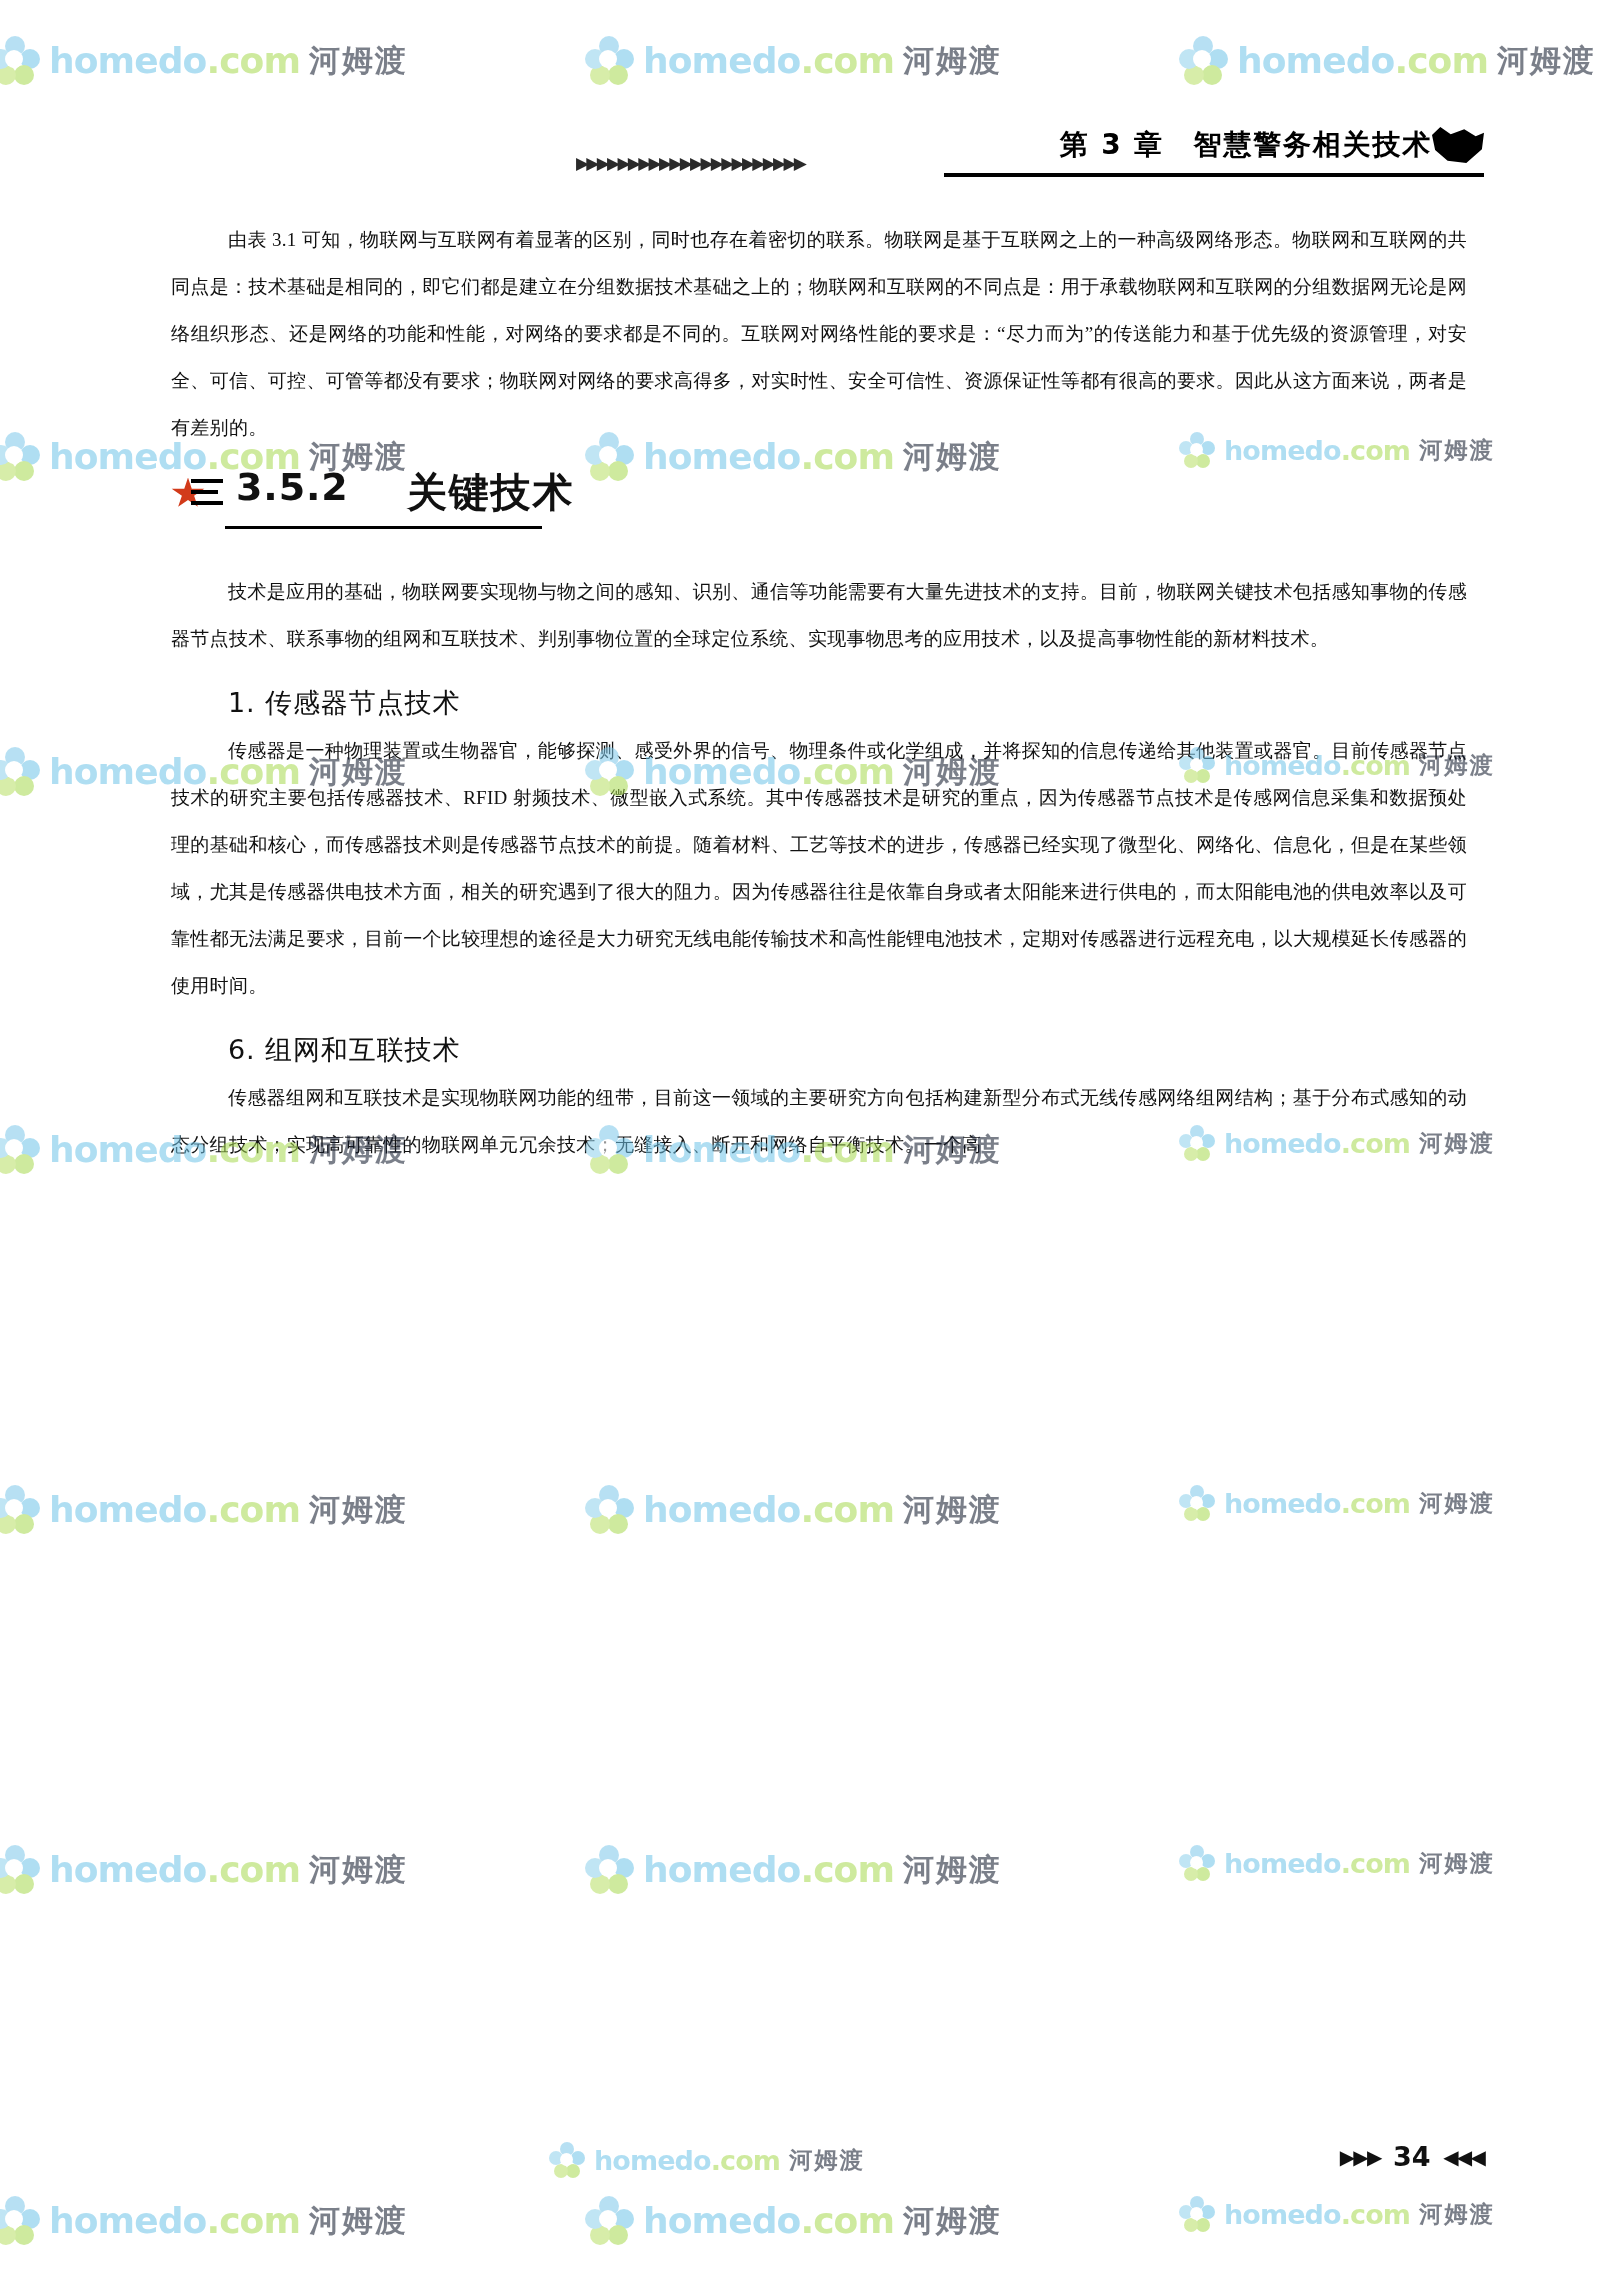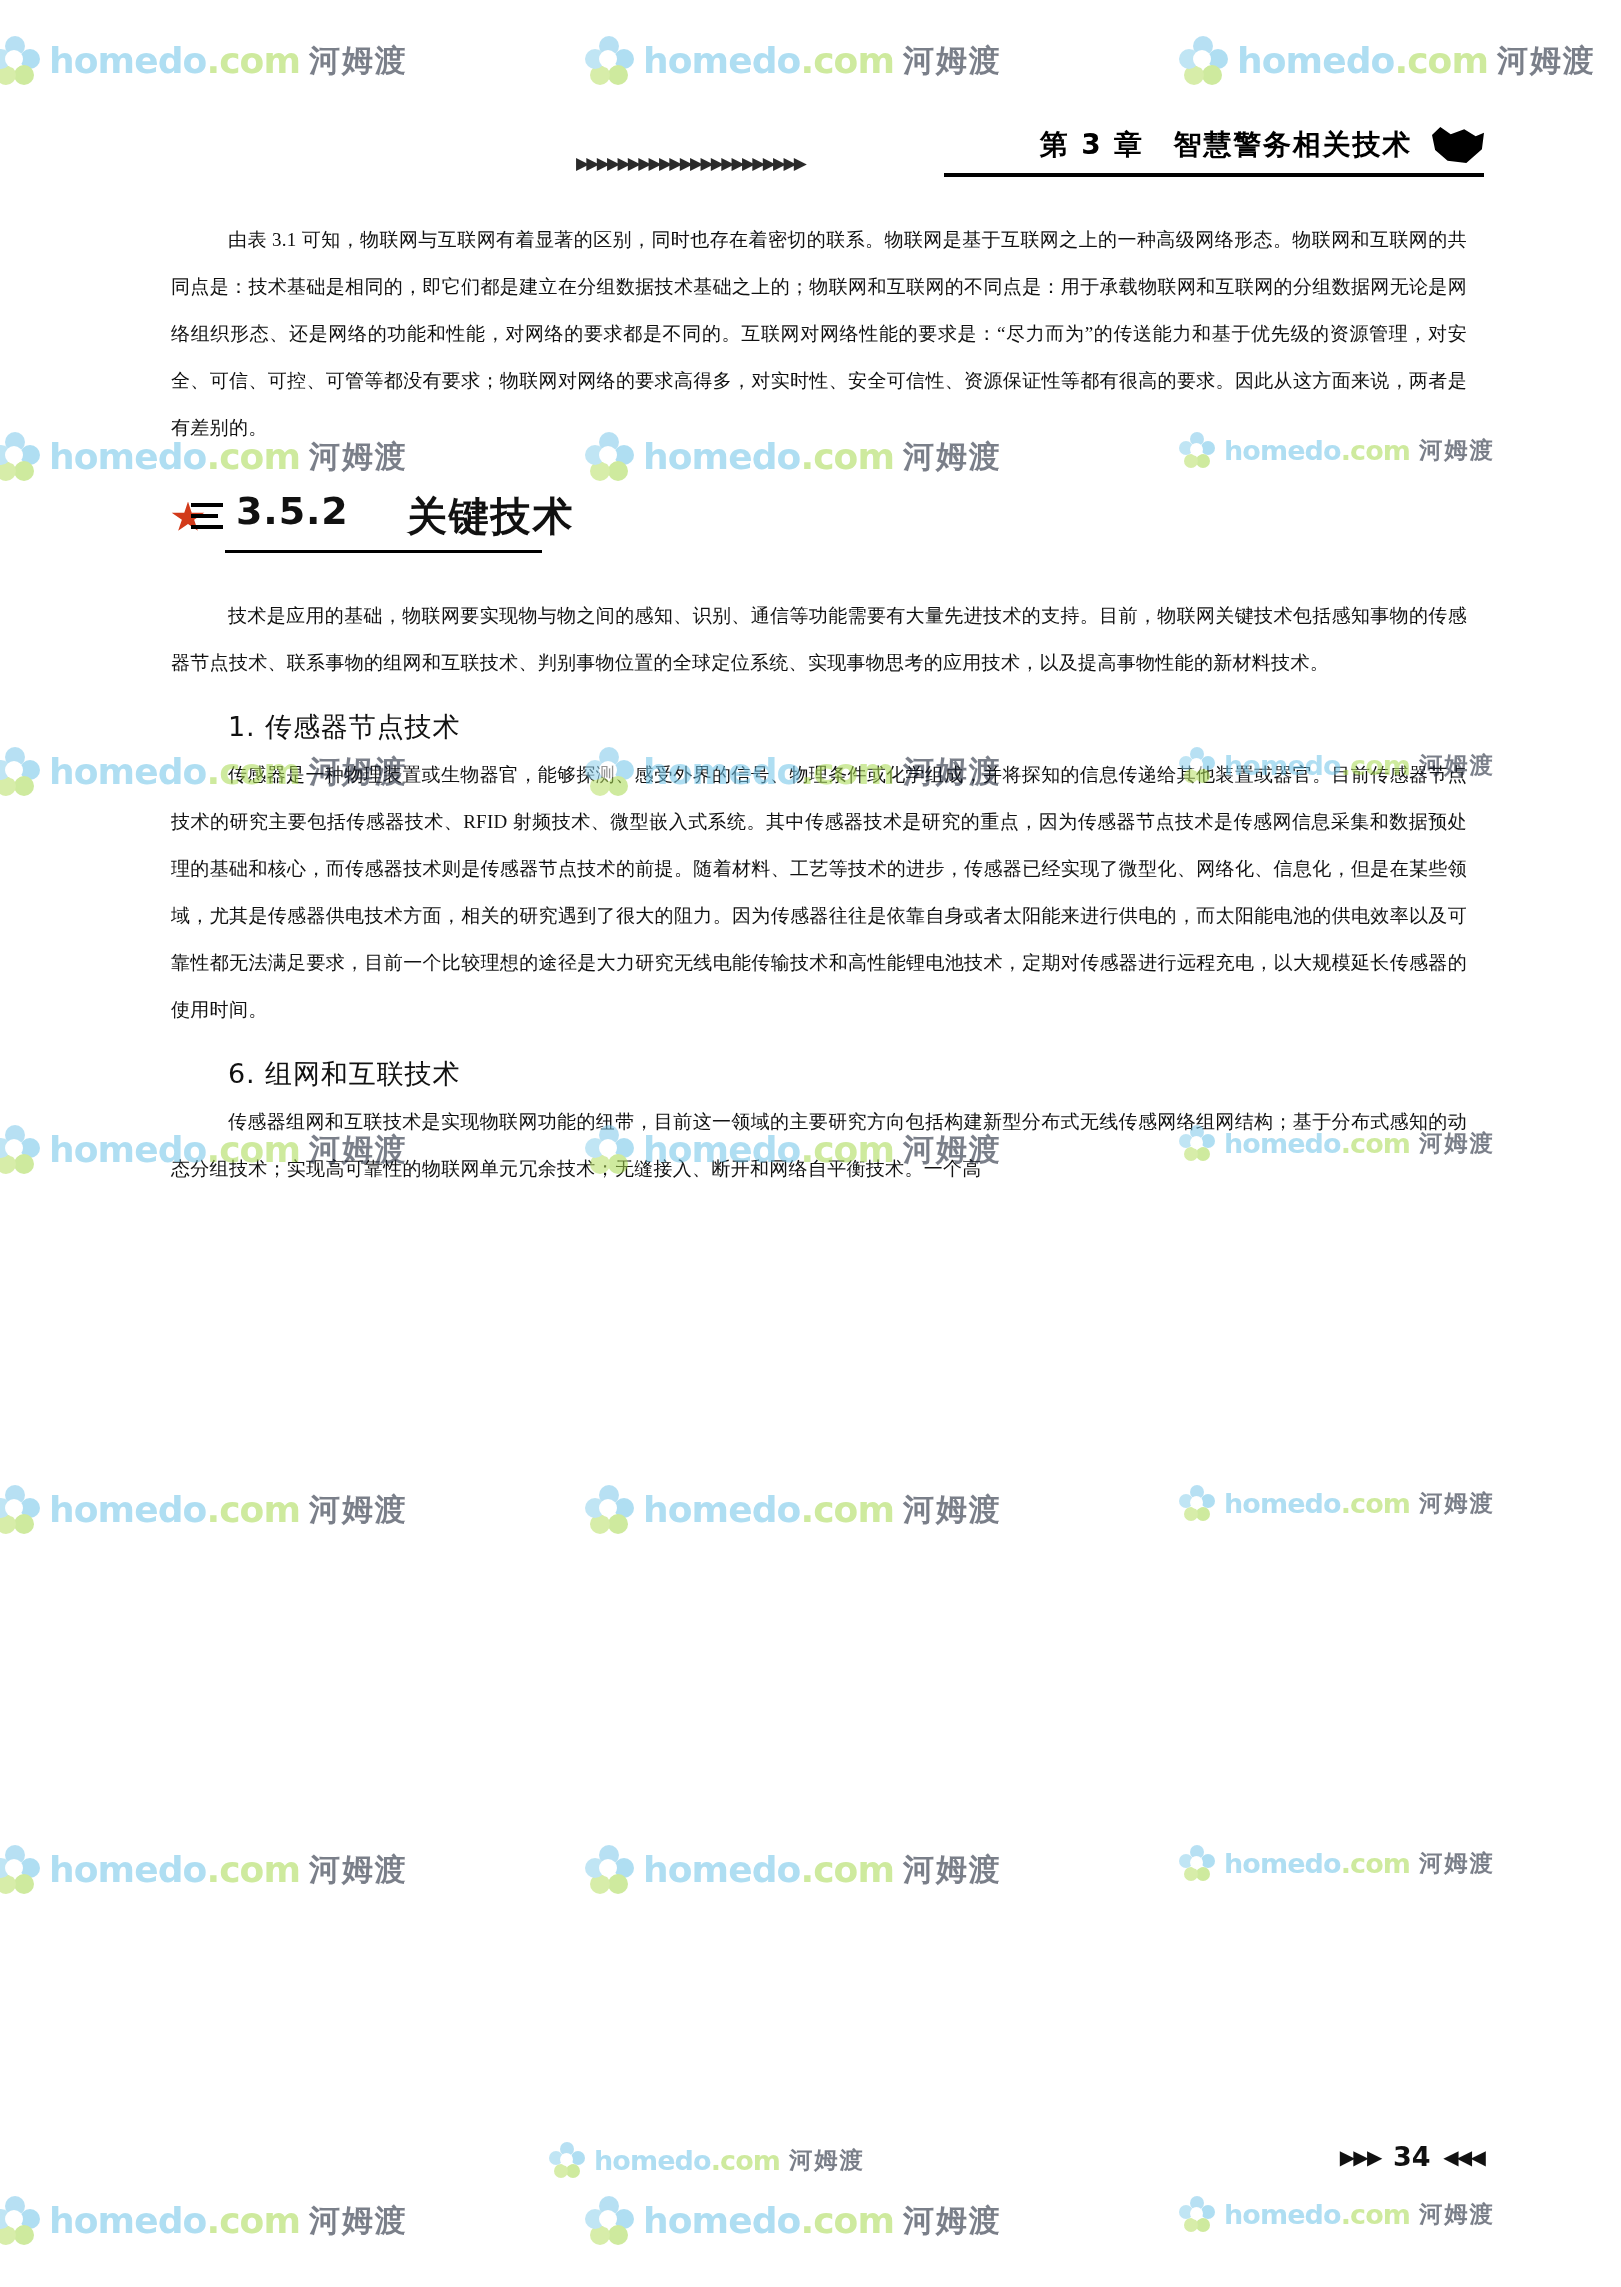--- a/index.html
+++ b/index.html
@@ -96,21 +96,20 @@
     font-size: 17px;
     color: #2a2a2a;
     letter-spacing: -2.7px;
   }
   .header-title-box {
     position: absolute;
     right: 137px;
     top: 0;
     display: flex;
     align-items: center;
-    gap: 20px;
   }
   .header-title {
     font-family: "DejaVu Sans", "Liberation Sans", sans-serif;
     font-size: 28px;
     font-weight: bold;
     color: #000000;
     letter-spacing: 1.8px;
   }
   .header-badge {
     width: 52px;
@@ -140,21 +139,21 @@
     line-height: 47px;
     text-align: justify;
     text-justify: inter-ideograph;
     letter-spacing: 0.3px;
   }
   p.indent { text-indent: 57px; }
 
   
   .section-head {
     position: relative;
-    margin: 38px 0 20px 0;
+    margin: 14px 0 20px 0;
     height: 83px;
   }
   .section-head .star {
     position: absolute;
     left: 0px;
     top: 12.6px;
     width: 34px;
     height: 32px;
     background: #d23a1a;
     clip-path: polygon(50% 0%, 61% 35%, 98% 35%, 68% 57%, 79% 91%, 50% 70%, 21% 91%, 32% 57%, 2% 35%, 39% 35%);

